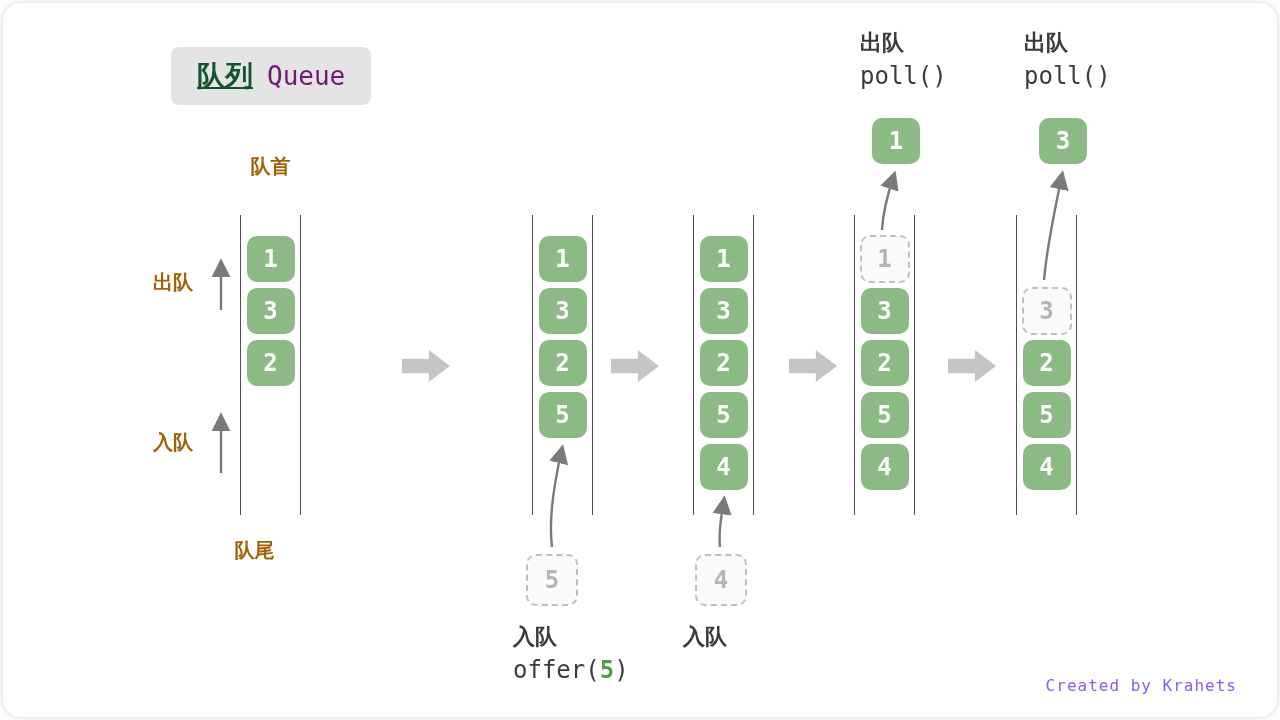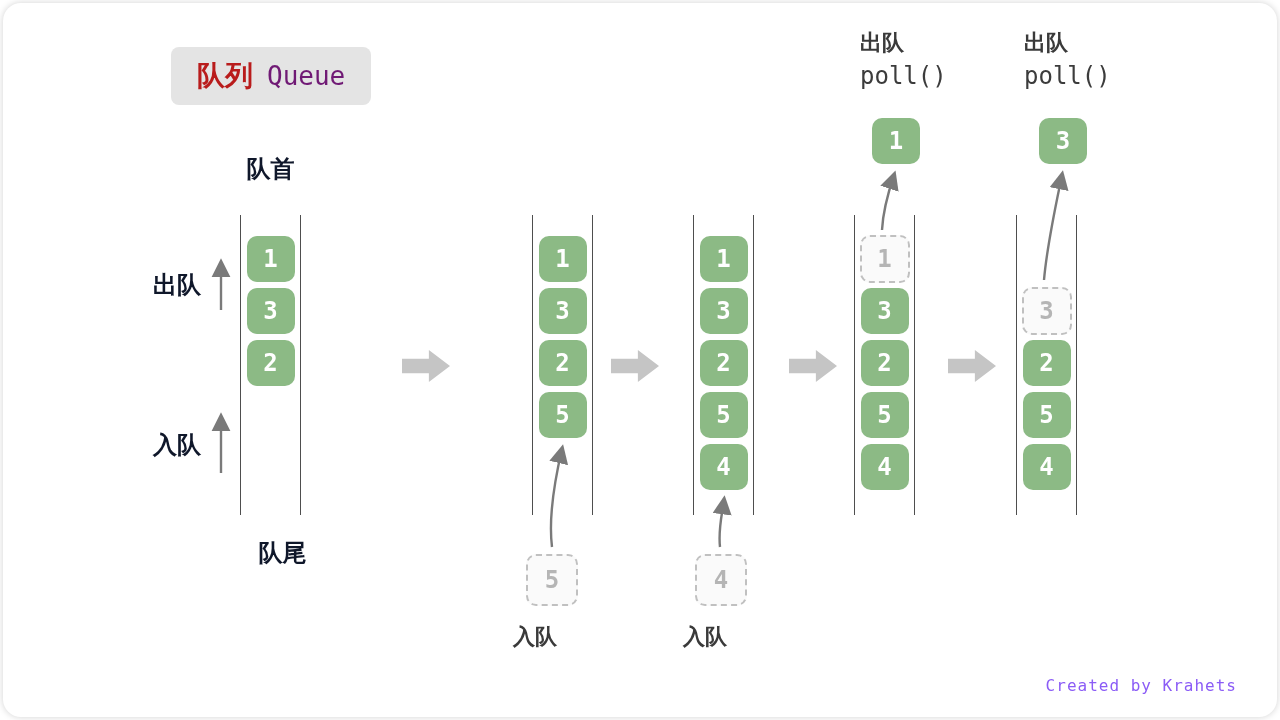--- a/index.html
+++ b/index.html
@@ -4,25 +4,25 @@
 <style>
   html,body{margin:0;padding:0;background:#fff;}
   #stage{position:relative;width:1280px;height:720px;background:#fff;overflow:hidden;
          font-family:"Liberation Sans",sans-serif;}
   #canvas{position:absolute;left:3px;top:3px;right:3px;bottom:3px;background:#fff;
           border-radius:18px;box-shadow:0 0 7px rgba(0,0,0,.18);}
 
   
   .badge{position:absolute;left:168px;top:44px;height:58px;padding:0 26px;
          background:#e4e4e4;border-radius:8px;display:inline-flex;align-items:center;gap:14px;}
-  .badge .zh{font-size:28px;font-weight:700;color:#b91c1c;}
+  .badge .zh{font-size:28px;font-weight:700;color:#14532d;text-decoration:underline;}
   .badge .en{font-family:"DejaVu Sans Mono",monospace;font-size:26px;color:#701a75;}
 
   
-  .lbl{position:absolute;font-size:24px;font-weight:700;color:#0f172a;white-space:nowrap;}
+  .lbl{position:absolute;font-size:20px;font-weight:700;color:#a16207;white-space:nowrap;}
 
   
   .qcol{position:absolute;top:212px;height:300px;width:61px;box-sizing:border-box;
         border-left:1.5px solid #4e4e4e;border-right:1.5px solid #4e4e4e;}
   .c1{left:237px}.c2{left:529px}.c3{left:690px}.c4{left:851px}.c5{left:1013px}
 
   .cell{position:absolute;left:50%;transform:translateX(-50%);width:48px;height:46px;
         border-radius:10px;display:flex;align-items:center;justify-content:center;
         font-family:"DejaVu Sans Mono",monospace;font-size:24px;font-weight:700;}
   .cell.filled{background:#8cba85;color:#ffffff;}
@@ -57,21 +57,21 @@
 
 <div id="stage">
   <div id="canvas">
 
     <div class="badge">
       <span class="zh">队列</span>
       <span class="en">Queue</span>
     </div>
 
     <div class="lbl" style="left:237px;top:150px;width:61px;text-align:center;">队首</div>
-    <div class="lbl" style="left:249px;top:534px;width:61px;text-align:center;">队尾</div>
+    <div class="lbl" style="left:221px;top:534px;width:61px;text-align:center;">队尾</div>
 
     <div class="lbl" style="left:150px;top:266px;">出队</div>
     <div class="lbl" style="left:150px;top:426px;">入队</div>
 
     <div class="qcol c1">
       <div class="cell filled r1">1</div>
       <div class="cell filled r2">3</div>
       <div class="cell filled r3">2</div>
     </div>
 
@@ -115,20 +115,21 @@
       <div class="zh">出队</div>
       <div class="code">poll()</div>
     </div>
     <div class="op" style="left:1021px;top:24px;">
       <div class="zh">出队</div>
       <div class="code">poll()</div>
     </div>
 
     <div class="op" style="left:510px;top:618px;">
       <div class="zh">入队</div>
+      <div class="code"><span>offer(</span><span class="g">5</span><span>)</span></div>
     </div>
     <div class="op" style="left:680px;top:618px;">
       <div class="zh">入队</div>
     </div>
 
     <div class="block-arrow" style="left:399px;top:347px;"></div>
     <div class="block-arrow" style="left:608px;top:347px;"></div>
     <div class="block-arrow" style="left:786px;top:347px;"></div>
     <div class="block-arrow" style="left:945px;top:347px;"></div>
 

